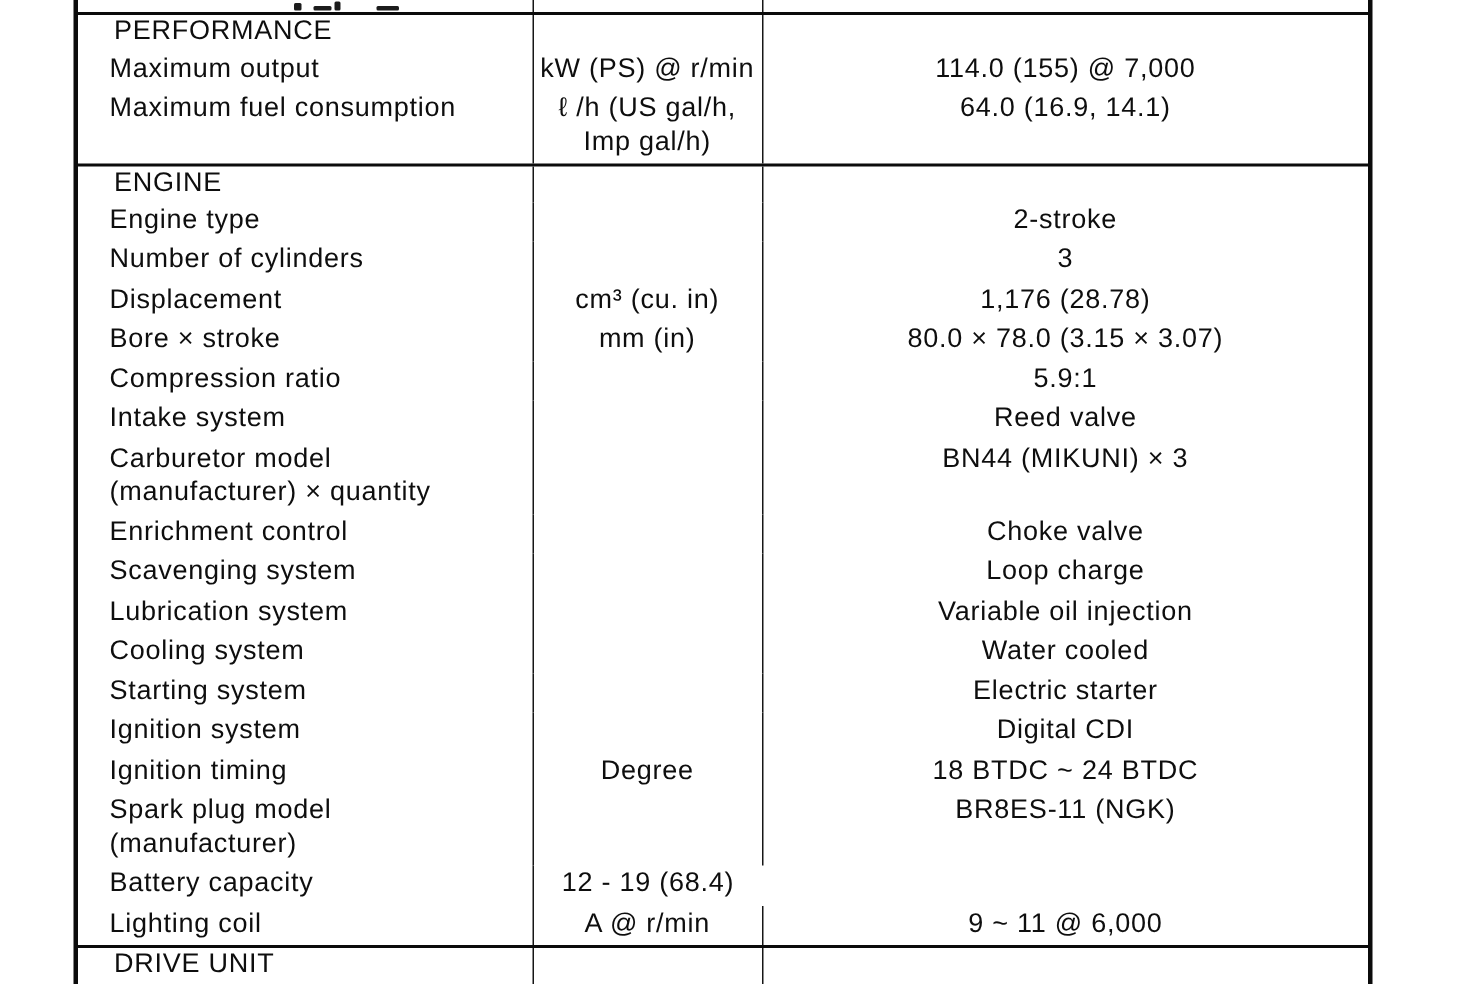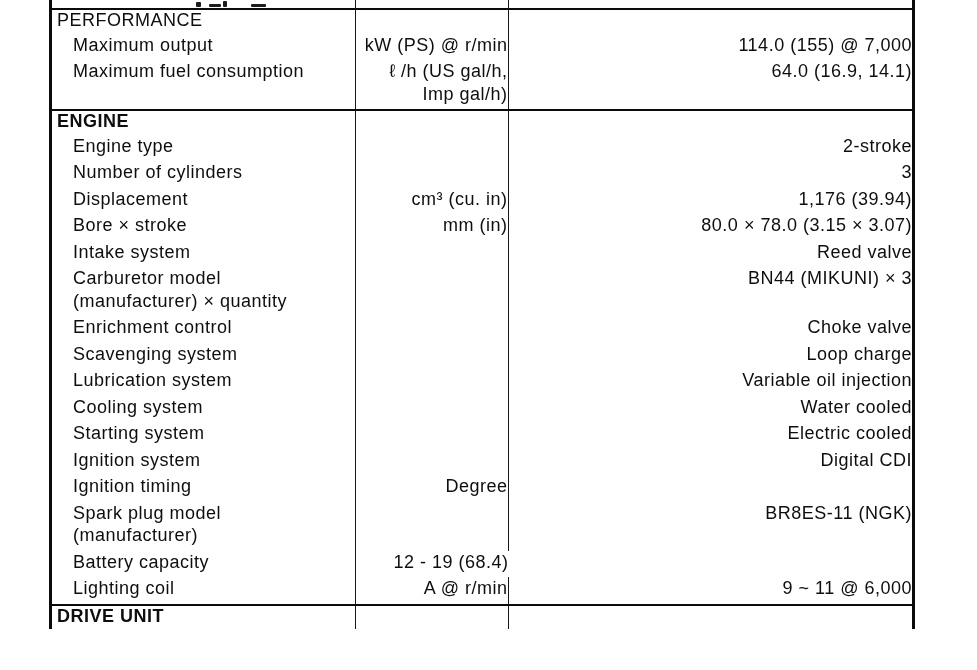--- a/index.html
+++ b/index.html
@@ -10,30 +10,30 @@
   }
   .page{position:relative;width:977px;height:670px;background:#ffffff;}
   .spec-table{
     position:absolute;left:49px;top:0;width:866px;box-sizing:border-box;
     border-left:3px solid #0b0b0b;border-right:3px solid #0b0b0b;background:#ffffff;
   }
   .row{display:grid;grid-template-columns:303.5px 153px 403.5px;}
   .row.std{height:26.5px;}
   .row.tall{height:49px;}
   .row.hdr{height:23.5px;}
-  .row.sep{border-top:2.5px solid #0b0b0b;font-weight:bold;}
+  .row.sep{border-top:2.5px solid #0b0b0b;}
   .row.clip-top{height:8px;border-bottom:2px solid #0b0b0b;}
   .cell{box-sizing:border-box;overflow:visible;}
   .c1,.c2{border-right:1.5px solid #161616;}
   .c1{padding-left:21px;text-align:left;}
   .hdr .c1{padding-left:5px;}
   .clip-top .c1{padding:0;position:relative;}
-  .c2,.c3{text-align:right;}
+  .c2,.c3{text-align:center;}
   .ln{line-height:22.5px;white-space:nowrap;}
-  .hdr .ln{line-height:21px;}
+  .hdr .ln{line-height:21px;margin-left:19px;}
   .frag{position:absolute;background:#1c1c1c;border-radius:1px;}
   .frag.f1{left:144px;top:2px;width:5px;height:5px;}
   .frag.f2{left:157px;top:4px;width:12px;height:3px;}
   .frag.f3{left:171px;top:1px;width:4px;height:6px;}
   .frag.f4{left:199px;top:4px;width:15px;height:3px;}
 </style>
 </head>
 <body>
 
 <div class="page">
@@ -104,32 +104,41 @@
         </div>
       </div>
       <div class="row std">
         <div class="cell c1">
           <div class="ln">Displacement</div>
         </div>
         <div class="cell c2">
           <div class="ln">cm³ (cu. in)</div>
         </div>
         <div class="cell c3">
-          <div class="ln">1,176 (39.94)</div>
+          <div class="ln">1,176 (28.78)</div>
         </div>
       </div>
       <div class="row std">
         <div class="cell c1">
           <div class="ln">Bore × stroke</div>
         </div>
         <div class="cell c2">
           <div class="ln">mm (in)</div>
         </div>
         <div class="cell c3">
           <div class="ln">80.0 × 78.0 (3.15 × 3.07)</div>
+        </div>
+      </div>
+      <div class="row std">
+        <div class="cell c1">
+          <div class="ln">Compression ratio</div>
+        </div>
+        <div class="cell c2"></div>
+        <div class="cell c3">
+          <div class="ln">5.9:1</div>
         </div>
       </div>
       <div class="row std">
         <div class="cell c1">
           <div class="ln">Intake system</div>
         </div>
         <div class="cell c2"></div>
         <div class="cell c3">
           <div class="ln">Reed valve</div>
         </div>
@@ -179,38 +188,41 @@
         <div class="cell c3">
           <div class="ln">Water cooled</div>
         </div>
       </div>
       <div class="row std">
         <div class="cell c1">
           <div class="ln">Starting system</div>
         </div>
         <div class="cell c2"></div>
         <div class="cell c3">
-          <div class="ln">Electric cooled</div>
+          <div class="ln">Electric starter</div>
         </div>
       </div>
       <div class="row std">
         <div class="cell c1">
           <div class="ln">Ignition system</div>
         </div>
         <div class="cell c2"></div>
         <div class="cell c3">
           <div class="ln">Digital CDI</div>
         </div>
       </div>
       <div class="row std">
         <div class="cell c1">
           <div class="ln">Ignition timing</div>
         </div>
         <div class="cell c2">
           <div class="ln">Degree</div>
+        </div>
+        <div class="cell c3">
+          <div class="ln">18 BTDC ~ 24 BTDC</div>
         </div>
       </div>
       <div class="row tall">
         <div class="cell c1">
           <div class="ln">Spark plug model</div>
           <div class="ln">(manufacturer)</div>
         </div>
         <div class="cell c2"></div>
         <div class="cell c3">
           <div class="ln">BR8ES-11 (NGK)</div>

